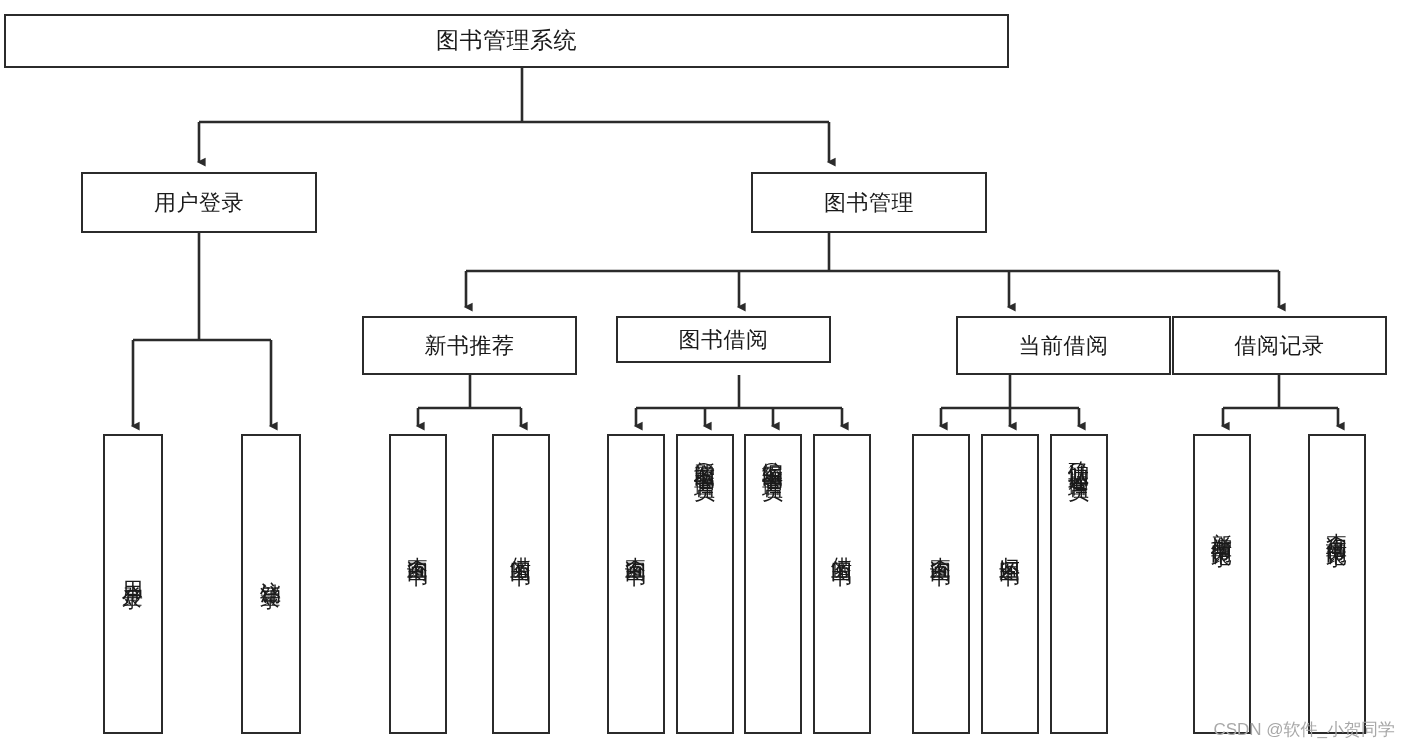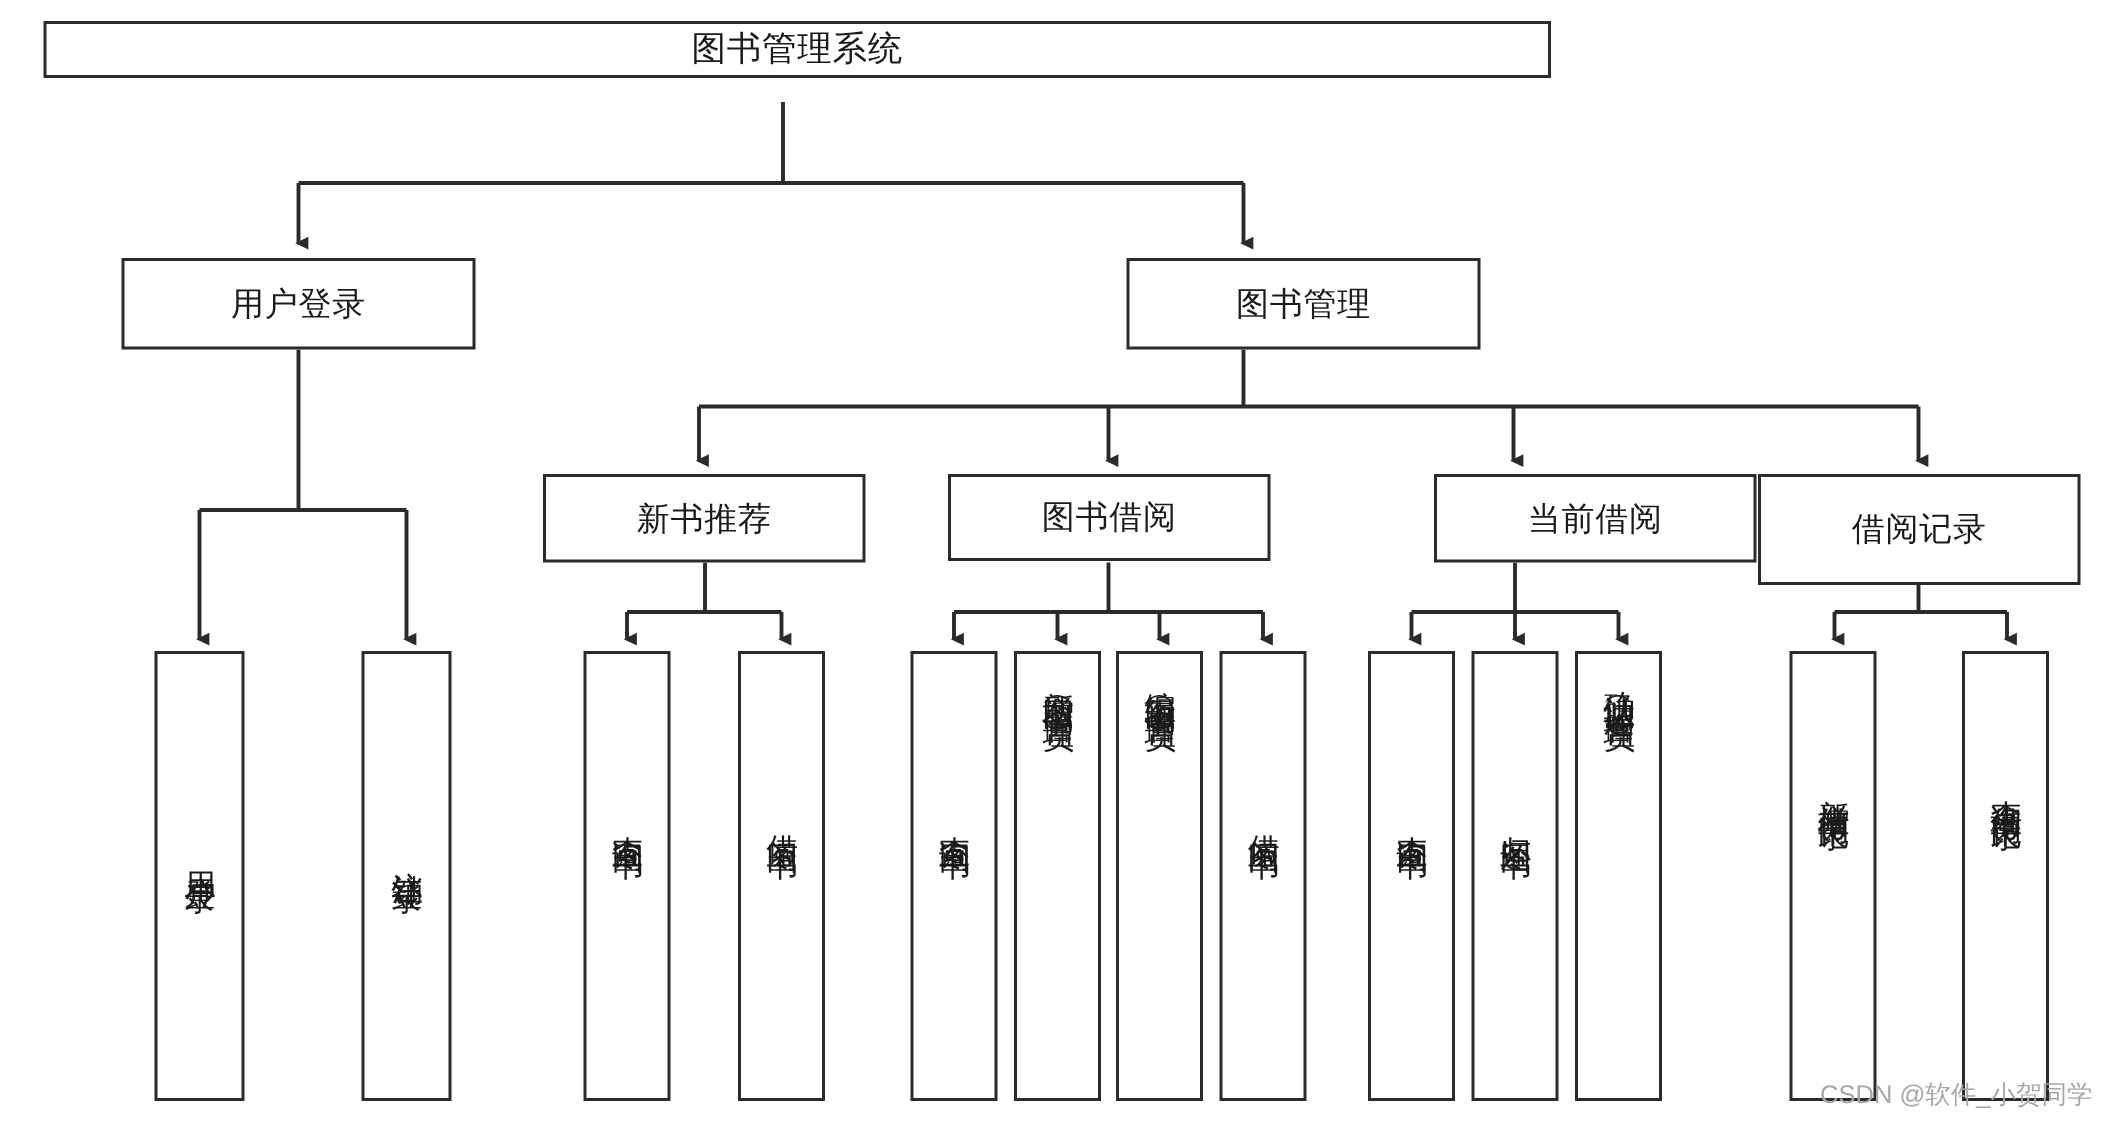--- a/index.html
+++ b/index.html
@@ -137,41 +137,41 @@
       <path d="M1010,408 L1010,426" marker-end="url(#arrow)"></path>
       <path d="M1079,408 L1079,426" marker-end="url(#arrow)"></path>
 
       <path d="M1279,375 L1279,408"></path>
       <path d="M1223,408 L1338,408"></path>
       <path d="M1223,408 L1223,426" marker-end="url(#arrow)"></path>
       <path d="M1338,408 L1338,426" marker-end="url(#arrow)"></path>
     </g>
   </svg>
 
-  <div class="node horiz root" style="left:29px; top:14px; width:1005px; height:38px;">
+  <div class="node horiz root" style="left:4px; top:14px; width:1005px; height:54px;">
     <span class="label">图书管理系统</span>
   </div>
 
   <div class="node horiz" style="left:81px; top:172px; width:236px; height:61px;">
     <span class="label">用户登录</span>
   </div>
   <div class="node horiz" style="left:711px; top:172px; width:236px; height:61px;margin-left:40px;">
     <span class="label">图书管理</span>
   </div>
 
   <div class="node horiz" style="left:362px; top:316px; width:215px; height:59px;">
     <span class="label">新书推荐</span>
   </div>
-  <div class="node horiz" style="left:632px; top:316px; width:215px; height:58px;">
+  <div class="node horiz" style="left:616px; top:316px; width:215px; height:47px;">
     <span class="label">图书借阅</span>
   </div>
   <div class="node horiz" style="left:956px; top:316px; width:215px; height:59px;">
     <span class="label">当前借阅</span>
   </div>
-  <div class="node horiz" style="left:1172px; top:316px; width:215px; height:74px;">
+  <div class="node horiz" style="left:1172px; top:316px; width:215px; height:59px;">
     <span class="label">借阅记录</span>
   </div>
 
   <div class="node vert low" style="left:103px; top:434px; width:60px; height:300px;">
     <span class="label">用户登录</span>
   </div>
   <div class="node vert low" style="left:241px; top:434px; width:60px; height:300px;">
     <span class="label">注销登录</span>
   </div>
 

